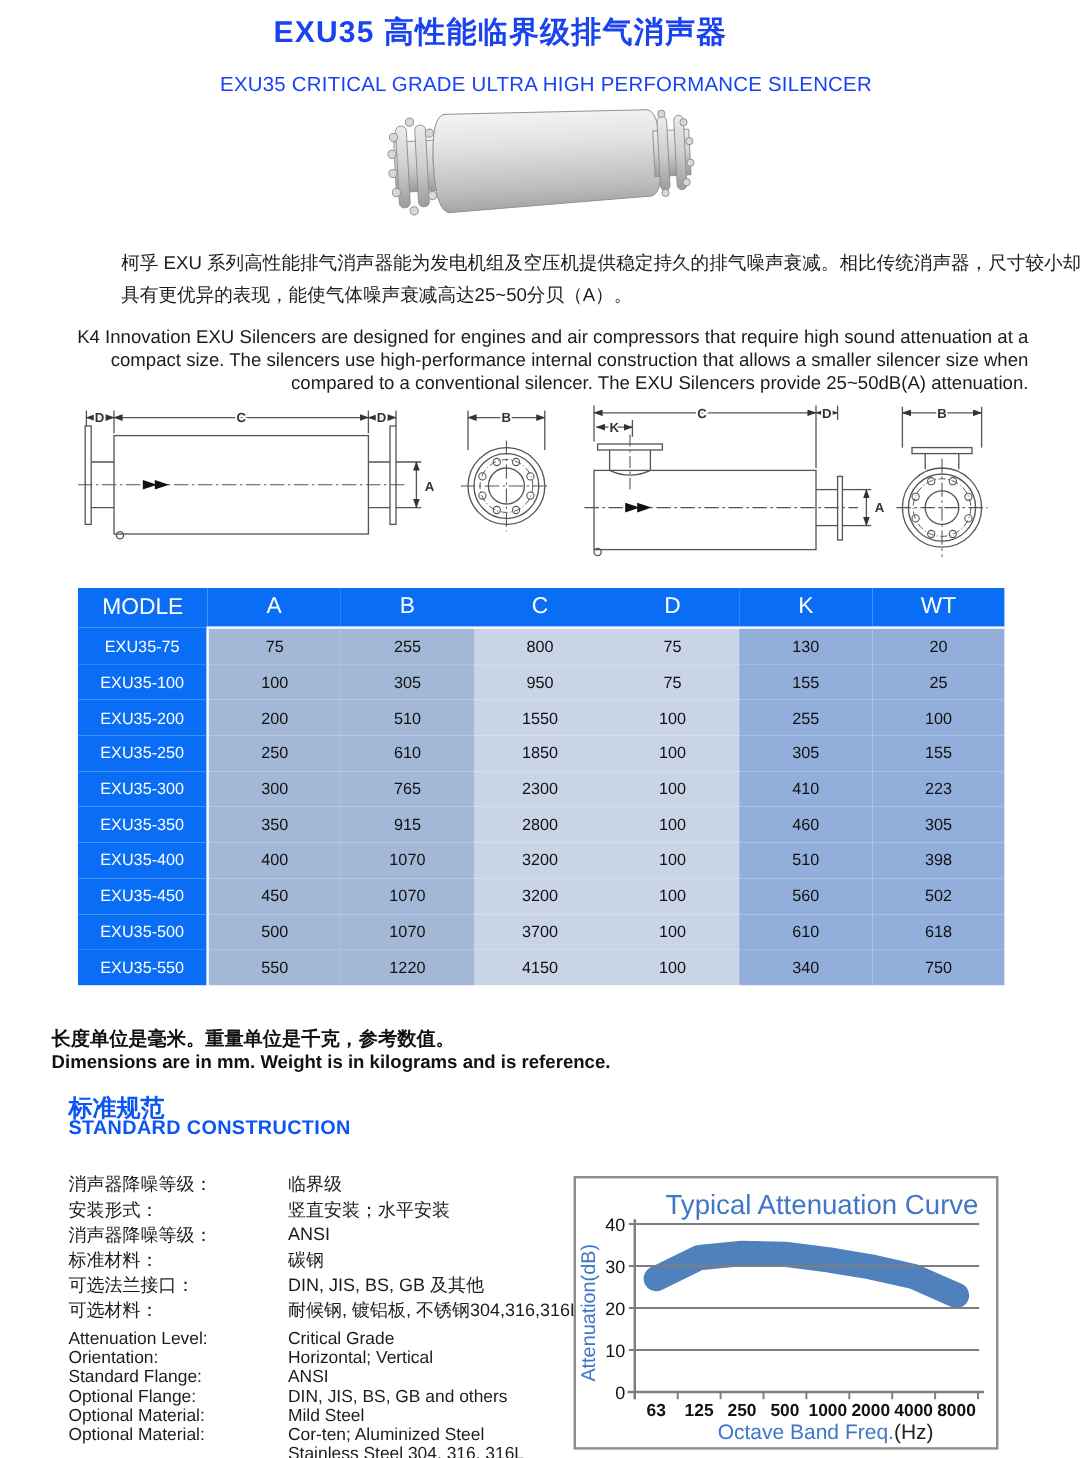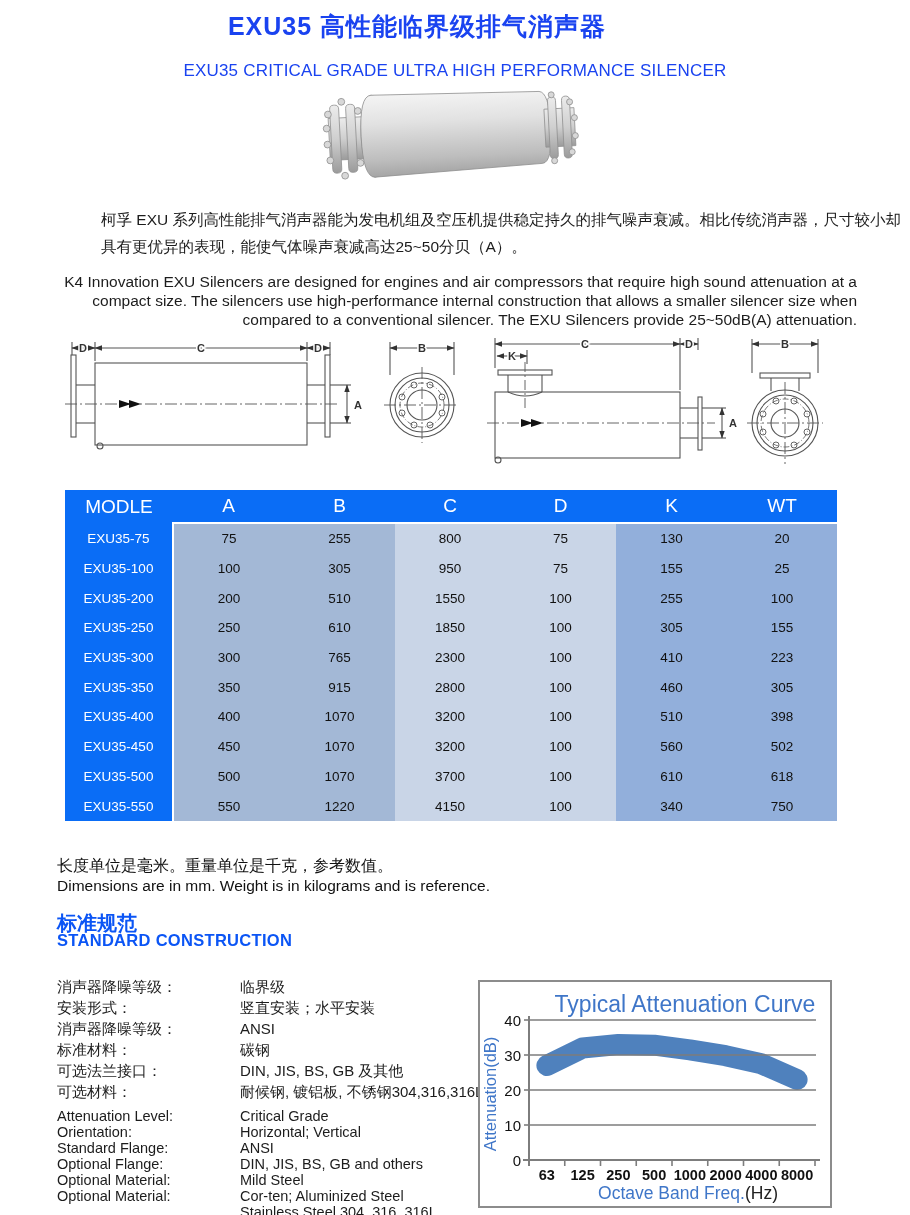--- a/index.html
+++ b/index.html
@@ -18,21 +18,21 @@
   .drawing line,.drawing rect,.drawing circle,.drawing path,.drawing polyline{vector-effect:none;}
   table.dims{position:absolute;left:65px;top:490px;width:772px;border-collapse:collapse;
              table-layout:fixed;text-align:center;}
   table.dims th{height:30px;font-size:19px;font-weight:normal;color:#fff;background:#0a6df6;}
   table.dims th.c-h{border-bottom:2px solid #fff;}
   table.dims td{height:29.7px;font-size:13.5px;color:#111;padding:0;}
   td.c-model{background:#0a6df6;color:#fff !important;font-size:13px;border-right:2px solid #fff;}
   .c-ab{background:#a3b8d6;}
   .c-cd{background:#c9d5e7;}
   .c-kw{background:#92afdb;}
-  .note{position:absolute;left:57px;font-weight:normal;color:#111;}
+  .note{position:absolute;left:43px;font-weight:bold;color:#111;}
   .note-zh{top:856px;font-size:16px;}
   .note-en{top:877px;font-size:15.5px;}
   .std-zh{position:absolute;left:57px;top:910px;font-size:20px;font-weight:bold;color:#0b55f5;}
   .std-en{position:absolute;left:57px;top:931px;font-size:16.5px;font-weight:bold;color:#0b55f5;letter-spacing:.3px;}
   .specs{position:absolute;left:57px;}
   #specs-zh{top:978px;font-size:15px;}
   #specs-zh .spec-row{height:21px;}
   #specs-en{top:1108px;font-size:14.5px;}
   #specs-en .spec-row{min-height:15.4px;}
   .spec-row{display:flex;}

